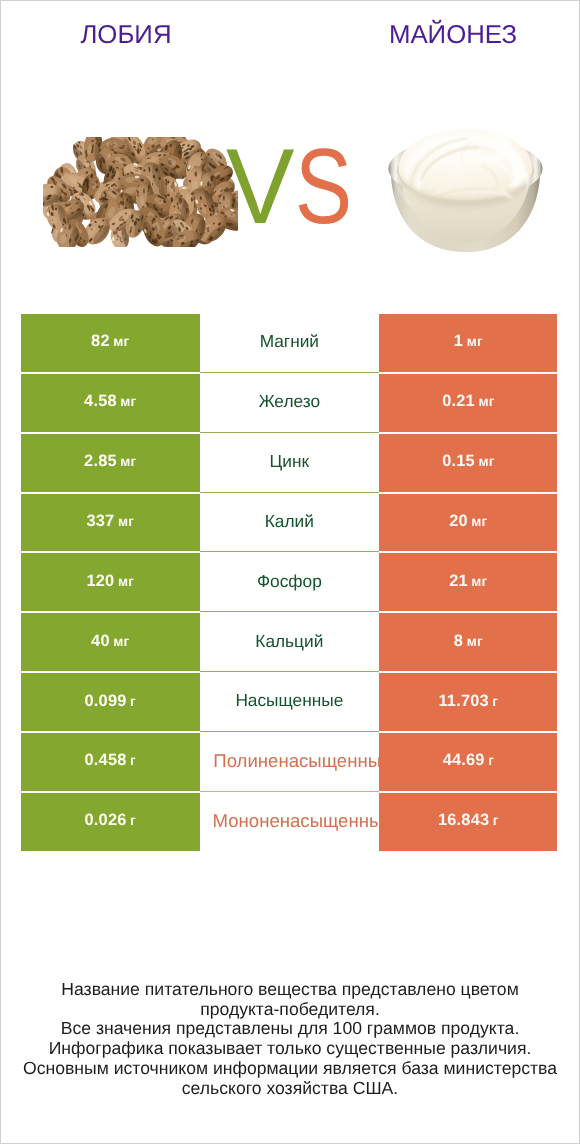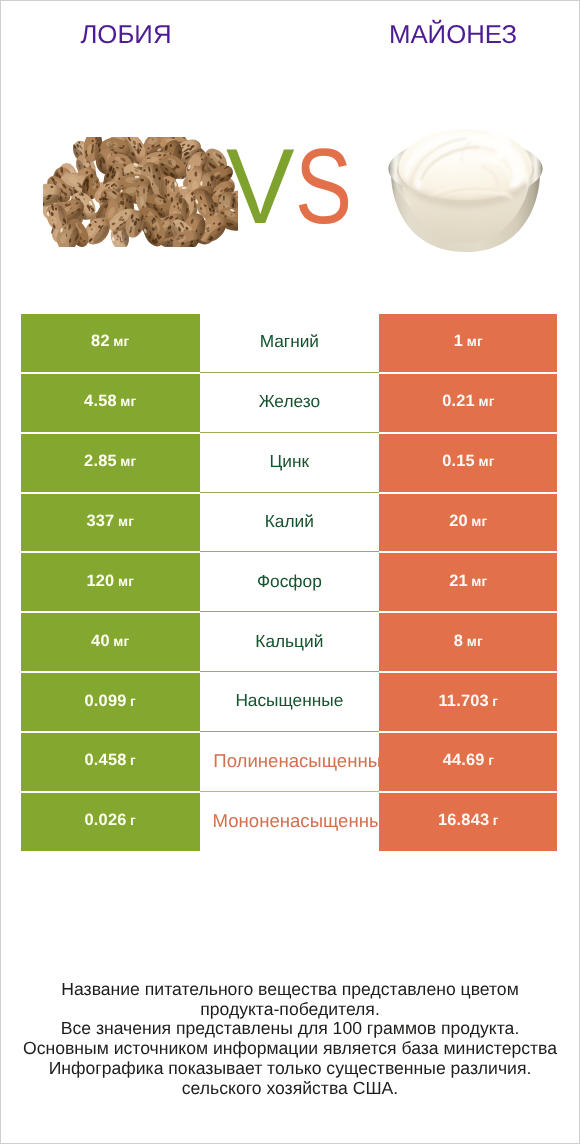--- a/index.html
+++ b/index.html
@@ -2180,18 +2180,18 @@
         <div class="cell right">
           <span class="val"><span>16.843</span><span class="u">г</span></span>
         </div>
       </div>
     </div>
 
   <div class="footer" id="footer">
       <div>Название питательного вещества представлено цветом</div>
       <div>продукта-победителя.</div>
       <div>Все значения представлены для 100 граммов продукта.</div>
+      <div>Инфографика показывает только существенные различия.</div>
       <div>Основным источником информации является база министерства</div>
-      <div>Инфографика показывает только существенные различия.</div>
       <div>сельского хозяйства США.</div>
     </div>
 
 </div>
 
 </body></html>

